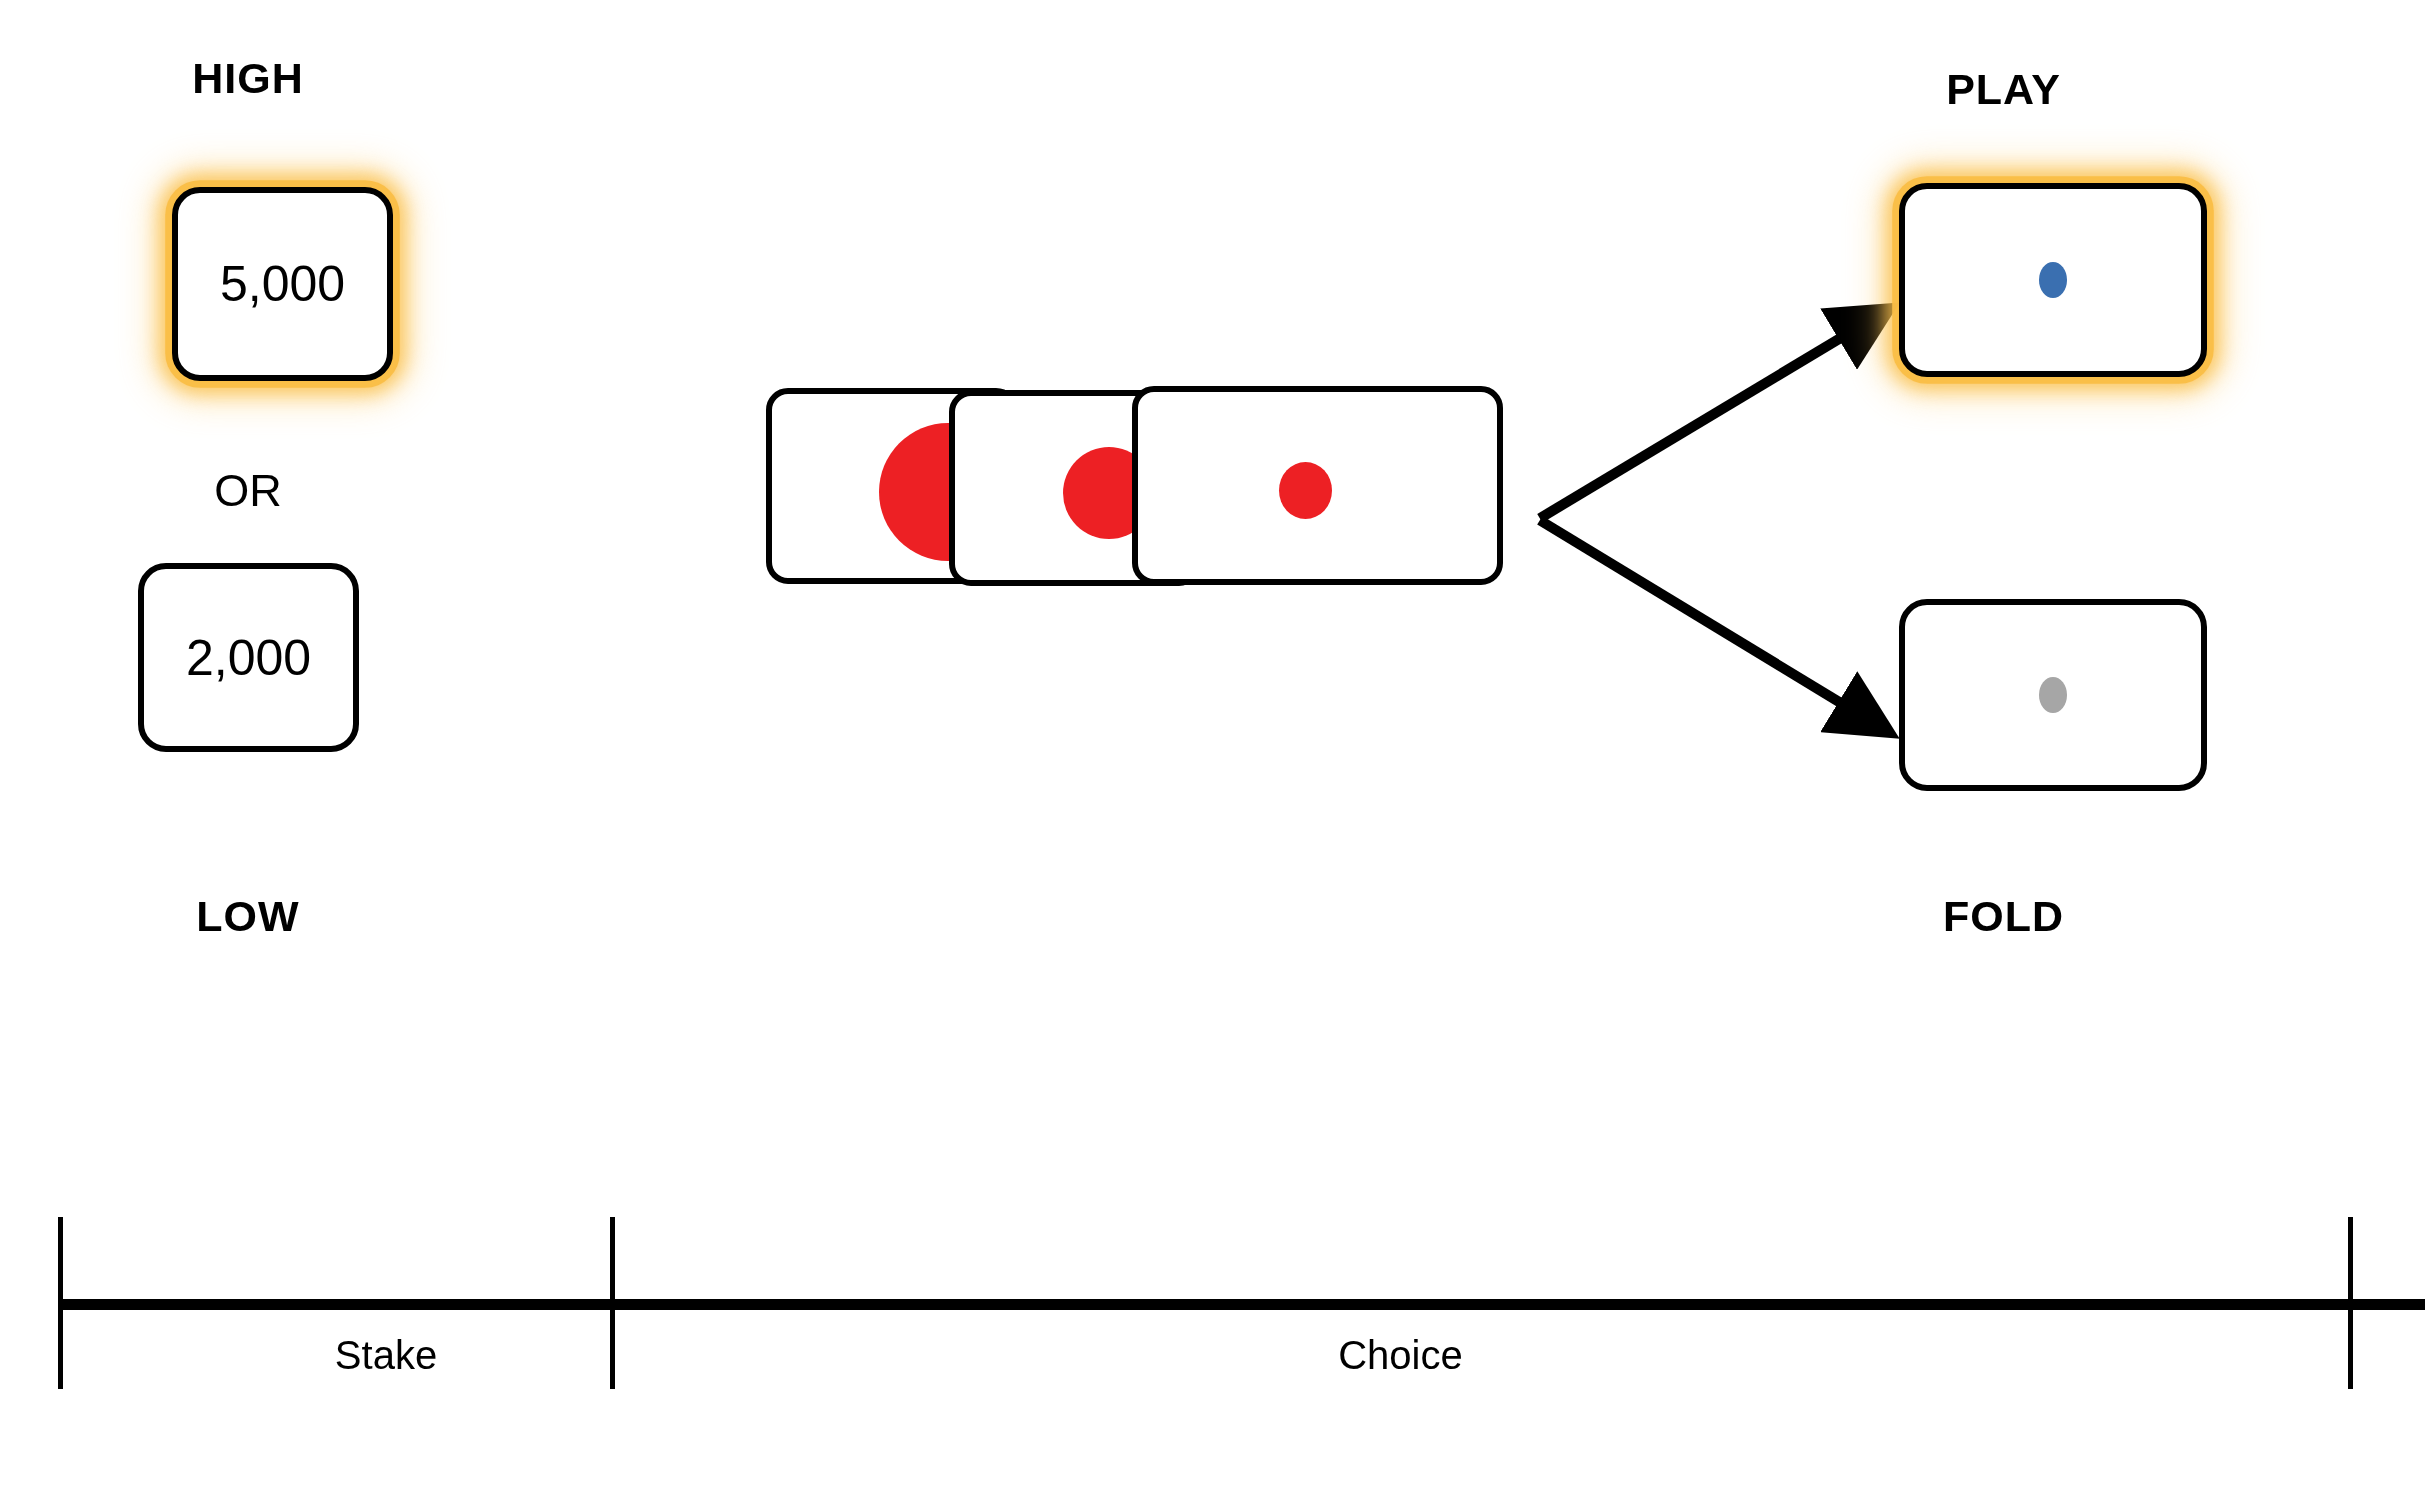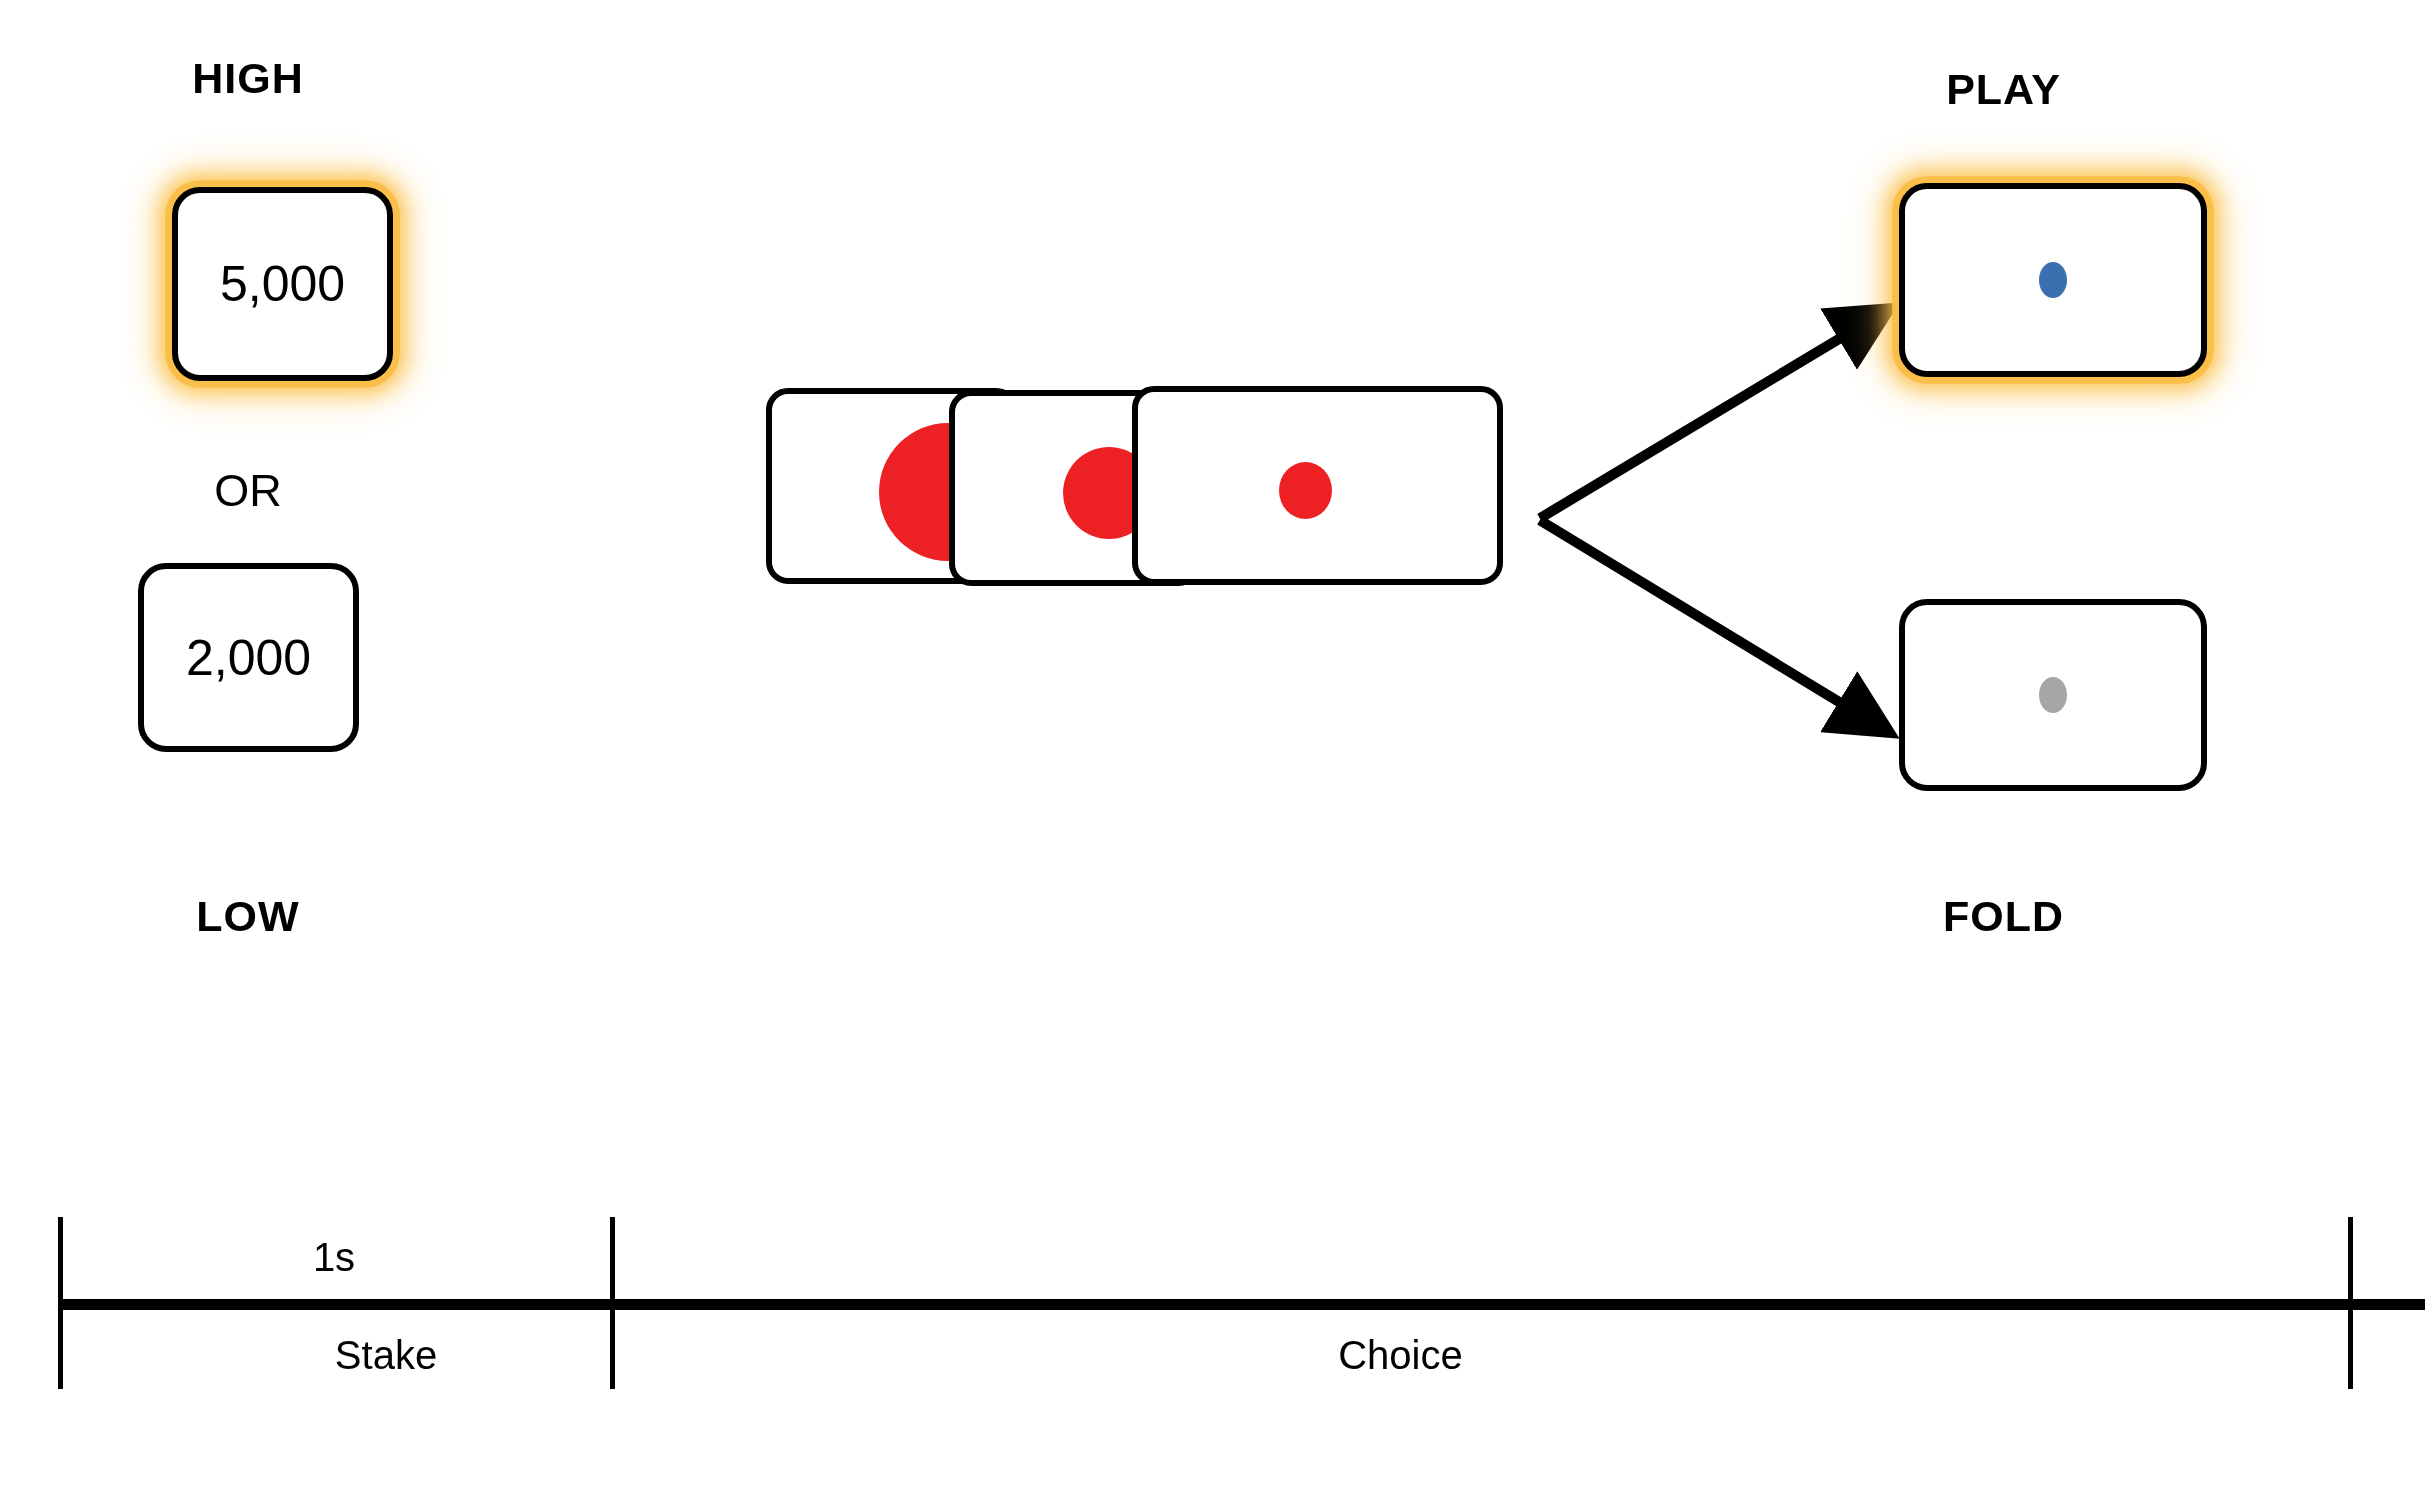--- a/index.html
+++ b/index.html
@@ -92,21 +92,20 @@
 <div class="abs hdr-bold" style="left:1829px;top:895px;width:349px;">FOLD</div>
 
 <div class="abs" style="left:0;top:1155px;width:3592px;height:352px;">
 
   <div class="tl-bar" style="left:58px;top:144px;width:3490px;height:10.7px;"></div>
 
   <div class="tl-tick" style="left:58px;top:62px;height:172px;"></div>
   <div class="tl-tick" style="left:610px;top:62px;height:172px;"></div>
   <div class="tl-tick" style="left:2348px;top:62px;height:172px;"></div>
 
-  <div class="abs tl-text" style="left:58px;top:82px;width:552px;">1s</div>
   <div class="abs tl-text" style="left:58px;top:180px;width:656px;">Stake</div>
 
   <div class="abs tl-text" style="left:610px;top:180px;width:1581px;">Choice</div>
 
   <div class="abs tl-text" style="left:2348px;top:82px;width:1195px;">3s</div>
   <div class="abs tl-text" style="left:2348px;top:180px;width:1195px;">Outcome</div>
 </div>
 
 
 </body></html>

